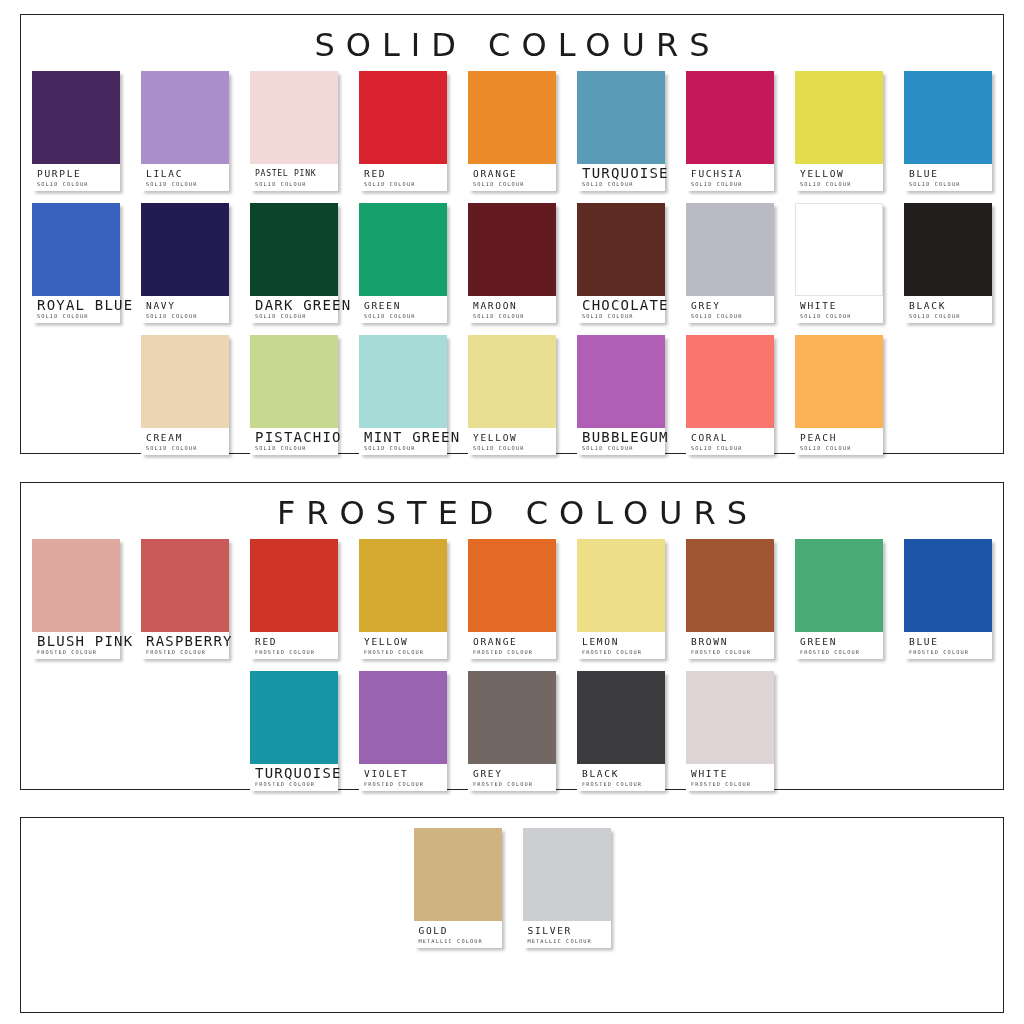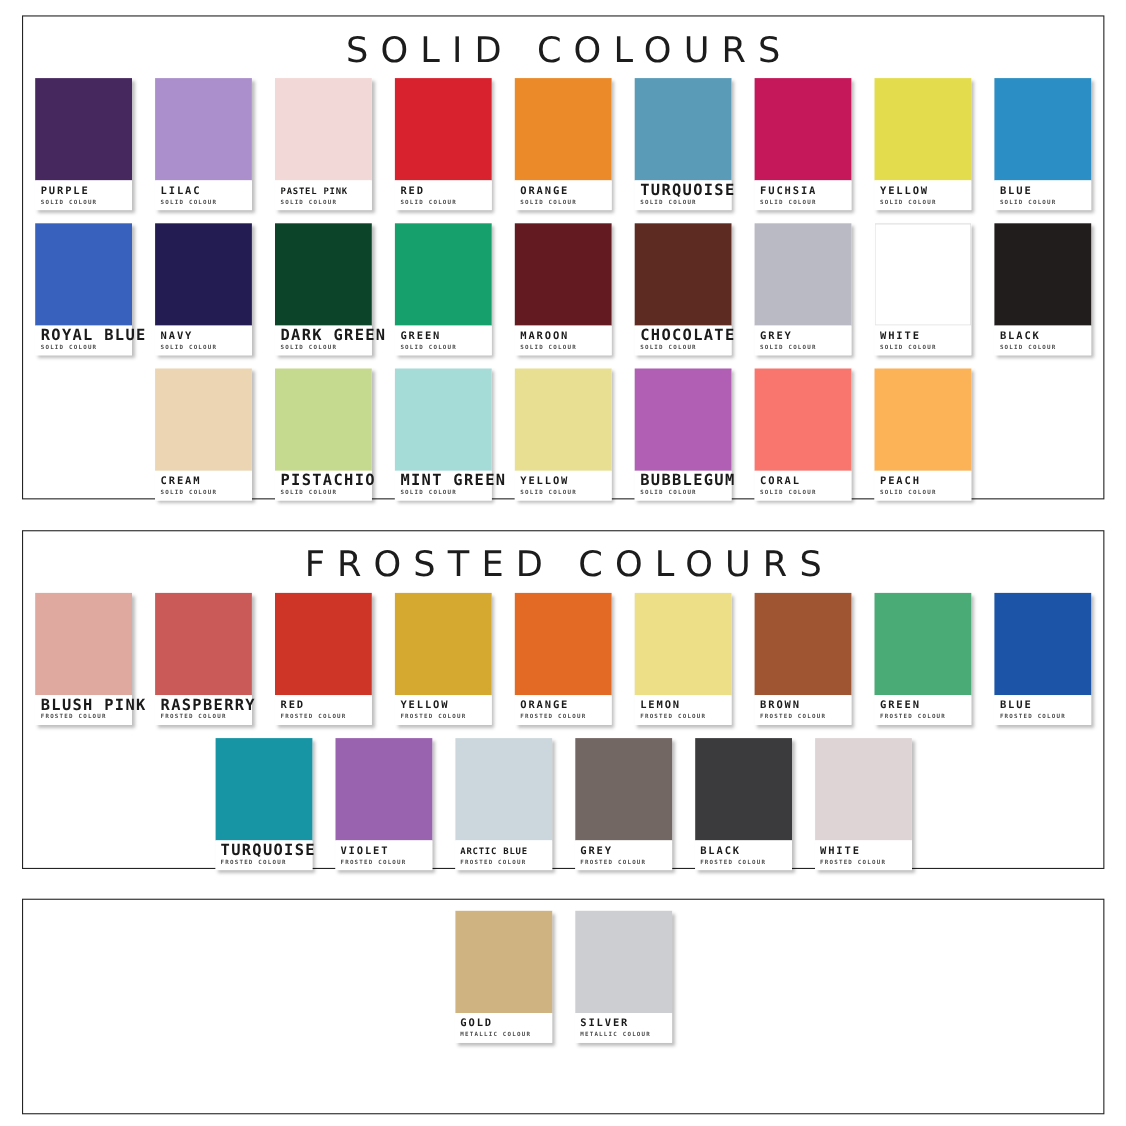--- a/index.html
+++ b/index.html
@@ -34,21 +34,21 @@
     font-size: 32px;
     letter-spacing: 11px;
     color: #1c1c1c;
     padding-top: 14px;
     padding-left: 11px;
     margin: 0;
     line-height: 1;
     white-space: nowrap;
   }
 
-  .rows { margin-top: 10px; font-weight: bold; }
+  .rows { margin-top: 10px; }
 
   .row {
     display: flex;
     justify-content: center;
     gap: 21px;
     margin-bottom: 12px;
   }
 
   
   .card {
@@ -359,27 +359,20 @@
               <div class="sub">FROSTED COLOUR</div>
             </div>
           </div>
           <div class="card">
             <div class="chip" style="background: rgb(154, 99, 176);"></div>
             <div class="label">
               <div class="name">VIOLET</div>
               <div class="sub">FROSTED COLOUR</div>
             </div>
           </div>
-          <div class="card xlong">
-            <div class="chip" style="background: rgb(204, 215, 221);"></div>
-            <div class="label">
-              <div class="name">ARCTIC BLUE</div>
-              <div class="sub">FROSTED COLOUR</div>
-            </div>
-          </div>
           <div class="card">
             <div class="chip" style="background: rgb(115, 103, 99);"></div>
             <div class="label">
               <div class="name">GREY</div>
               <div class="sub">FROSTED COLOUR</div>
             </div>
           </div>
           <div class="card">
             <div class="chip" style="background: rgb(59, 59, 61);"></div>
             <div class="label">

